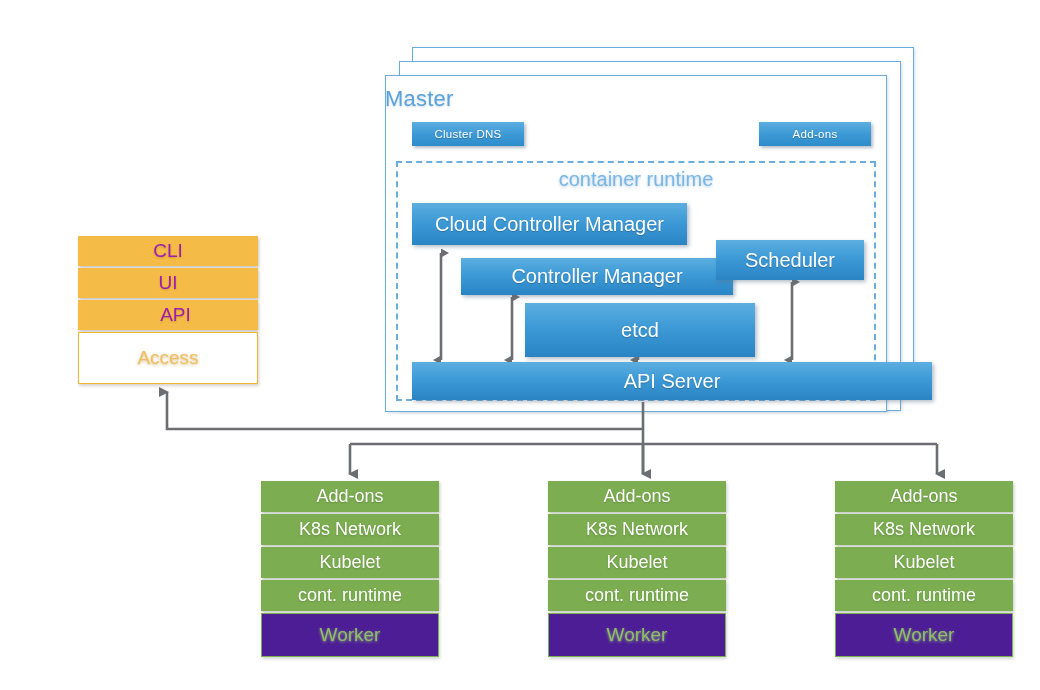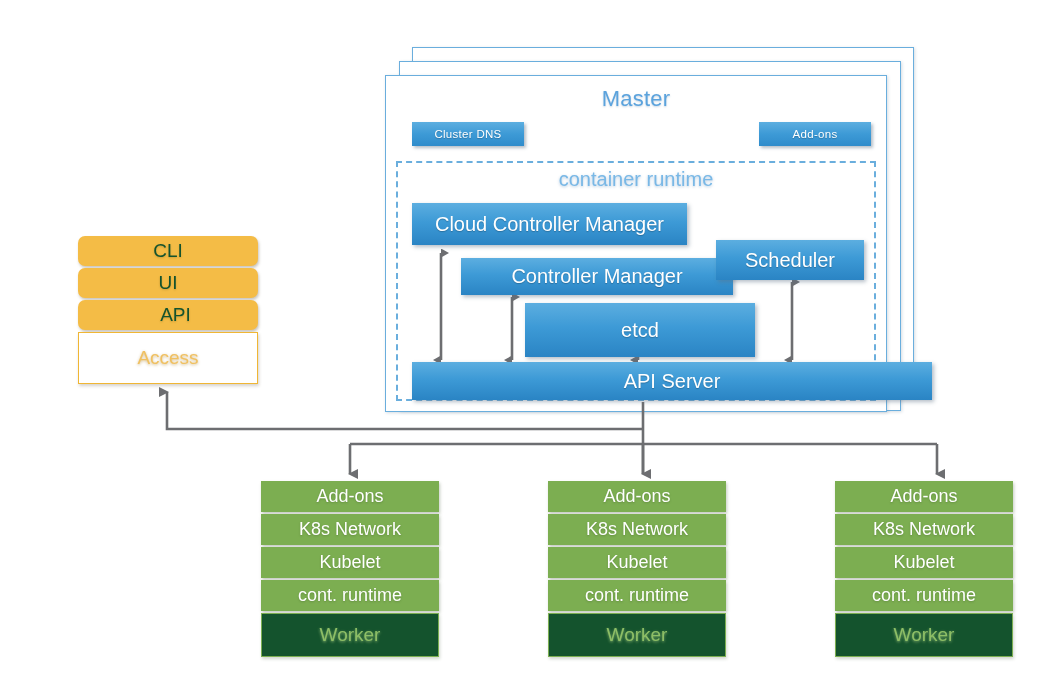--- a/index.html
+++ b/index.html
@@ -25,21 +25,20 @@
 
   
   .master-panel {
     border: 1px solid #6aaedd;
     background: #ffffff;
     box-shadow: 1px 1px 3px rgba(120,140,160,0.30);
   }
   .master-title {
     position: absolute;
     left: 0; right: 0;
-    text-align: center;
     color: #5ba3dd;
     font-size: 22px;
     letter-spacing: .2px;
     text-shadow: 0 1px 2px rgba(150,175,200,.55);
   }
 
   
   .runtime-box {
     border: 2px dashed #6aaedd;
     background: transparent;
@@ -74,28 +73,27 @@
     font-size: 11.5px;
     letter-spacing: .3px;
     text-shadow: 0 1px 1px rgba(0,0,0,.22);
     box-shadow: 2px 2px 3px rgba(90,110,130,.45);
     white-space: nowrap;
   }
 
   
   .orange-fill {
     background: #f4bc46;
-    color: #14532d;
+    color: #a21caf;
     display: flex;
     align-items: center;
     justify-content: center;
     font-size: 19px;
     text-shadow: 0 1px 2px rgba(150,120,40,.45);
     box-shadow: 1px 2px 3px rgba(120,110,90,.40);
-    border-radius: 7px;
   }
   .orange-outline {
     background: #ffffff;
     border: 1px solid #f0b634;
     color: #f0c060;
     display: flex;
     align-items: center;
     justify-content: center;
     font-size: 19px;
     text-shadow: 0 1px 3px rgba(200,170,110,.85);
@@ -107,21 +105,21 @@
     background: #7cae51;
     color: #ffffff;
     display: flex;
     align-items: center;
     justify-content: center;
     font-size: 18px;
     text-shadow: 0 1px 2px rgba(60,90,40,.35);
     box-shadow: 1px 2px 3px rgba(110,125,100,.40);
   }
   .green-outline {
-    background: #14532d;
+    background: #4c1d95;
     border: 1px solid #7cae51;
     color: #8ebf66;
     display: flex;
     align-items: center;
     justify-content: center;
     font-size: 19px;
     text-shadow: 0 1px 3px rgba(150,190,120,.85);
     box-shadow: 1px 2px 3px rgba(110,125,100,.30);
   }
 

